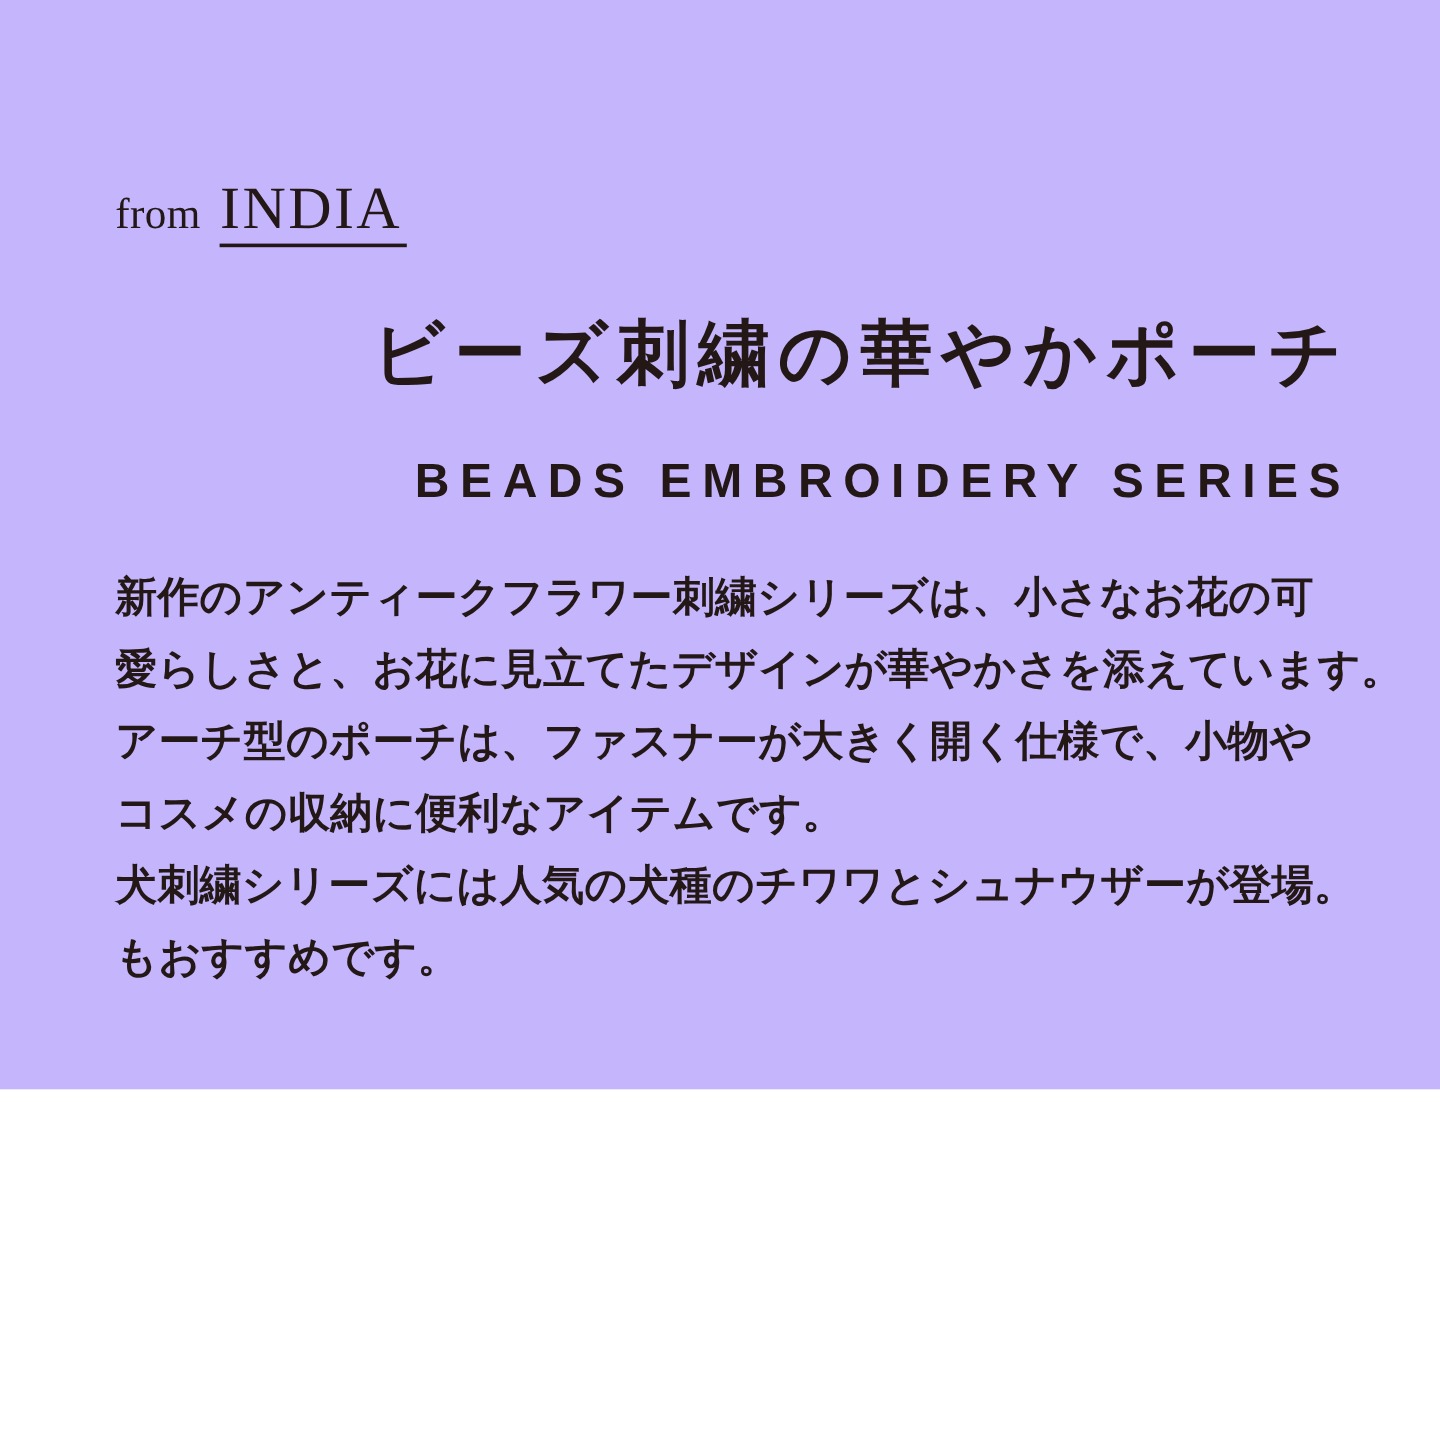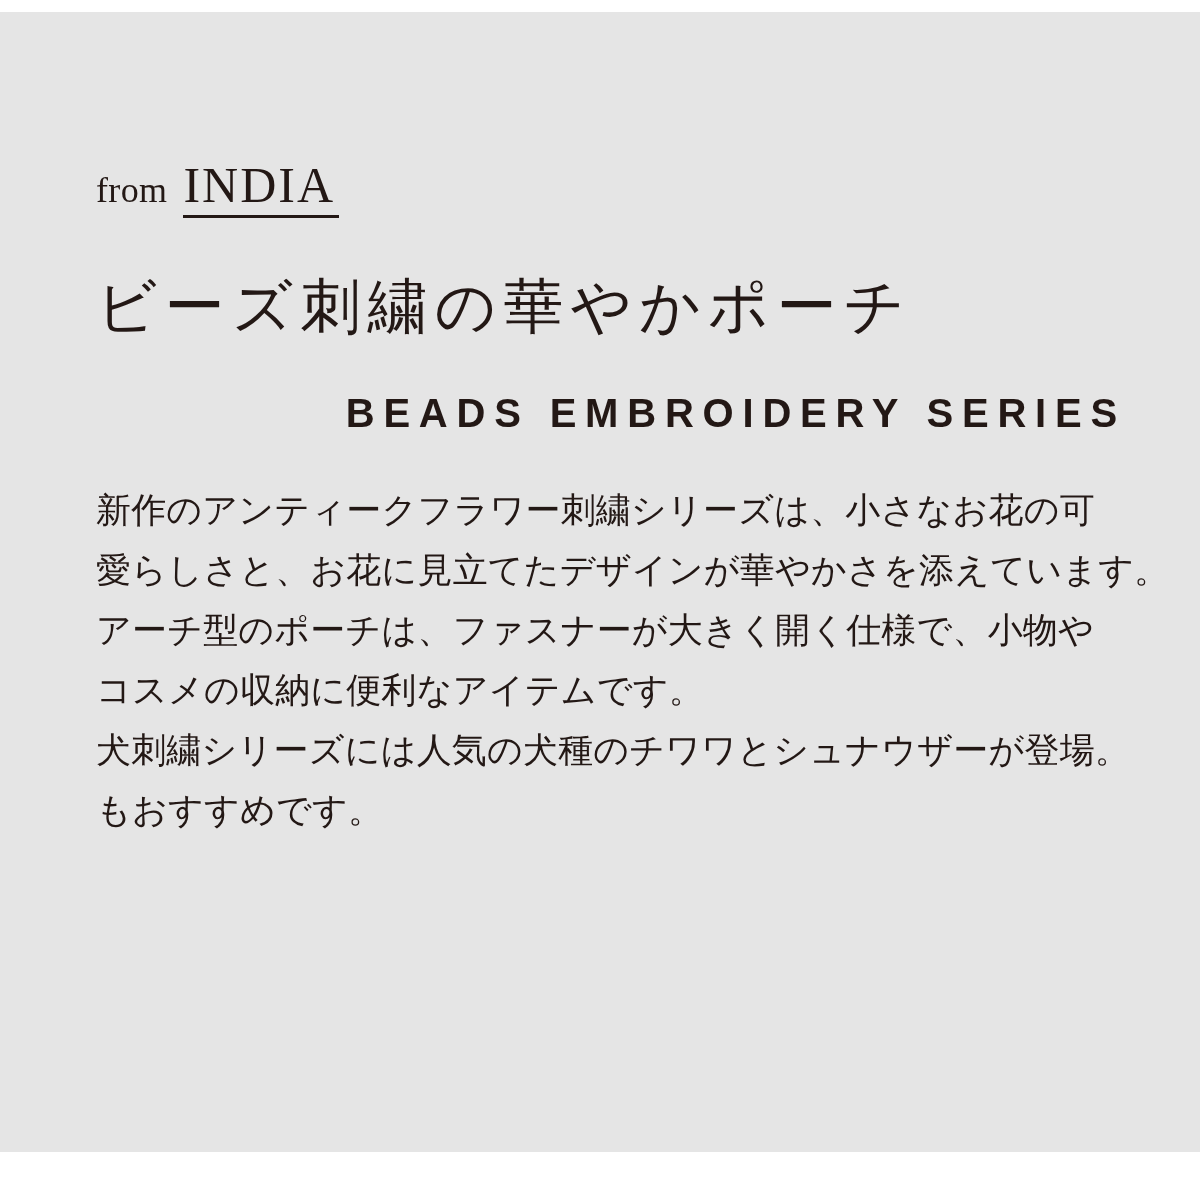--- a/index.html
+++ b/index.html
@@ -3,26 +3,25 @@
 <meta charset="utf-8">
 <style>
   html, body {
     margin: 0;
     padding: 0;
     background: #ffffff;
   }
   .page {
     position: relative;
     width: 1200px;
-    height: 1140px;
-    background: #e5e5e5;
+    height: 908px;
+    background: #c4b5fd;
     overflow: hidden;
     color: #231815;
     font-family: "Liberation Sans", sans-serif;
-    margin-top: 12px;
   }
   .content {
     position: absolute;
     left: 96px;
     top: 148px;
     width: 1030px;
   }
   .origin-line {
     font-family: "Liberation Serif", "DejaVu Serif", serif;
     white-space: nowrap;
@@ -37,36 +36,38 @@
     display: inline-block;
     font-size: 50px;
     letter-spacing: 0.04em;
     border-bottom: 3px solid #231815;
     padding-bottom: 5px;
     padding-right: 4px;
   }
   .title-ja {
     margin: 58px 0 0 0;
     font-size: 60px;
-    font-weight: normal;
+    font-weight: bold;
     letter-spacing: 0.12em;
     line-height: 62px;
     white-space: nowrap;
+    text-align: right;
   }
   .subtitle-en {
     margin: 54px 0 0 0;
     font-size: 40px;
     font-weight: bold;
     letter-spacing: 0.22em;
     line-height: 42px;
     white-space: nowrap;
     text-align: right;
   }
   .body-text {
     margin-top: 46px;
+    font-weight: bold;
   }
   .body-line {
     font-size: 35px;
     line-height: 60px;
     letter-spacing: 0.005em;
     white-space: nowrap;
   }
 </style>
 </head>
 <body>

